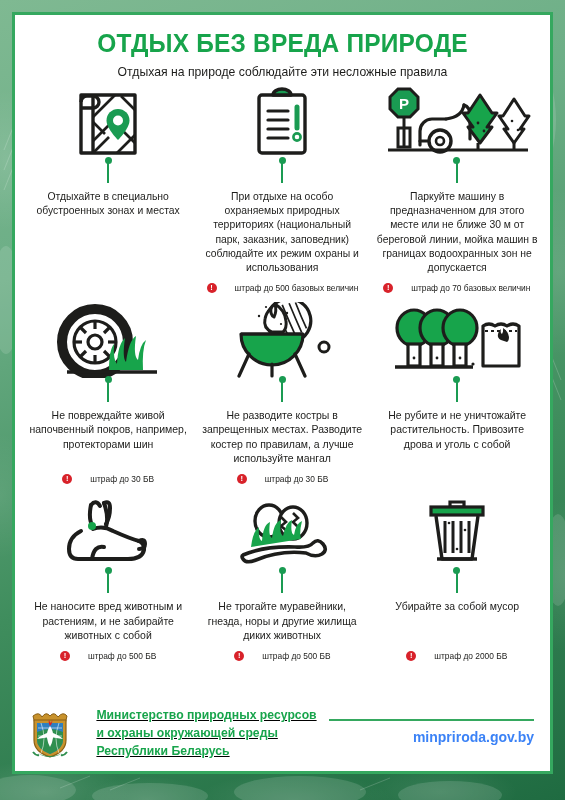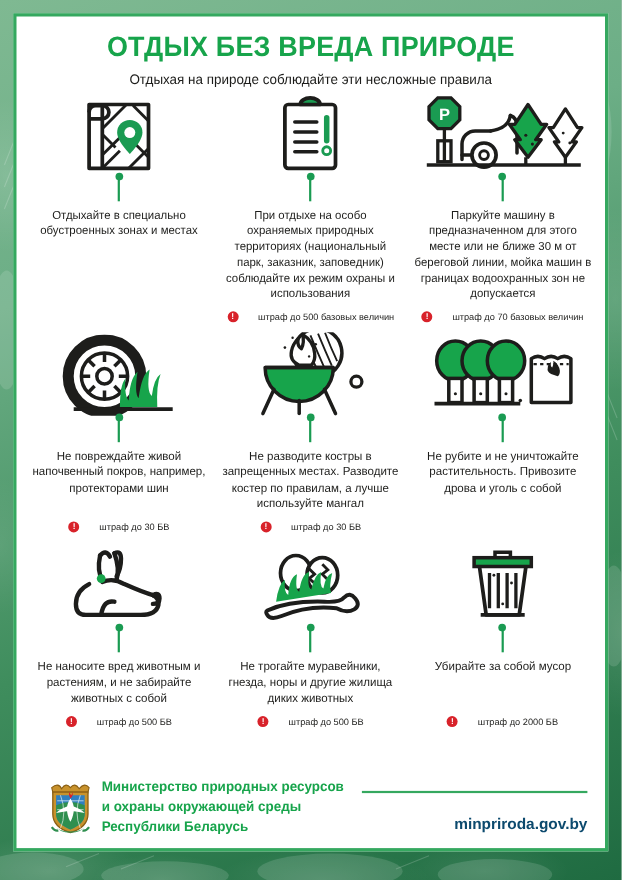--- a/index.html
+++ b/index.html
@@ -100,40 +100,41 @@
 
   
   .row1 .rule-text { font-size: 10.6px; }
   .r1c1 .rule-fine { visibility: hidden; }
 
   
   #footer {
     flex: none;
     height: 74px;
     display: flex; align-items: center;
-    padding: 0 16px 0 28px;
-    gap: 4px;
+    padding: 0 16px 0 14px;
+    gap: 22px;
     position: relative;
+    text-decoration: underline;
   }
   #emblem { width: 42px; height: 48px; flex: none; }
   #ministry {
     color: #17a44b;
     font-weight: bold;
     font-size: 12.6px;
     line-height: 1.42;
     transform: scaleX(.97);
   }
   #footer-rule {
     position: absolute;
     right: 16px; top: 22px;
     width: 205px; height: 2px; background: #35a85f;
   }
   #site {
-    position: absolute; right: 16px; bottom: 14px;
-    color: #0c4a6e; font-weight: bold; font-size: 14px;
+    position: absolute; right: 16px; bottom: 26px;
+    color: #3b82f6; font-weight: bold; font-size: 14px;
   }
 </style>
 </head>
 <body>
 
 <div id="bg-texture">
   <svg id="leaf-svg" viewBox="0 0 565 800" preserveAspectRatio="none">
     <g fill="#ffffff" opacity=".13">
       <ellipse cx="30" cy="790" rx="46" ry="15"></ellipse>
       <ellipse cx="150" cy="796" rx="58" ry="13"></ellipse>

